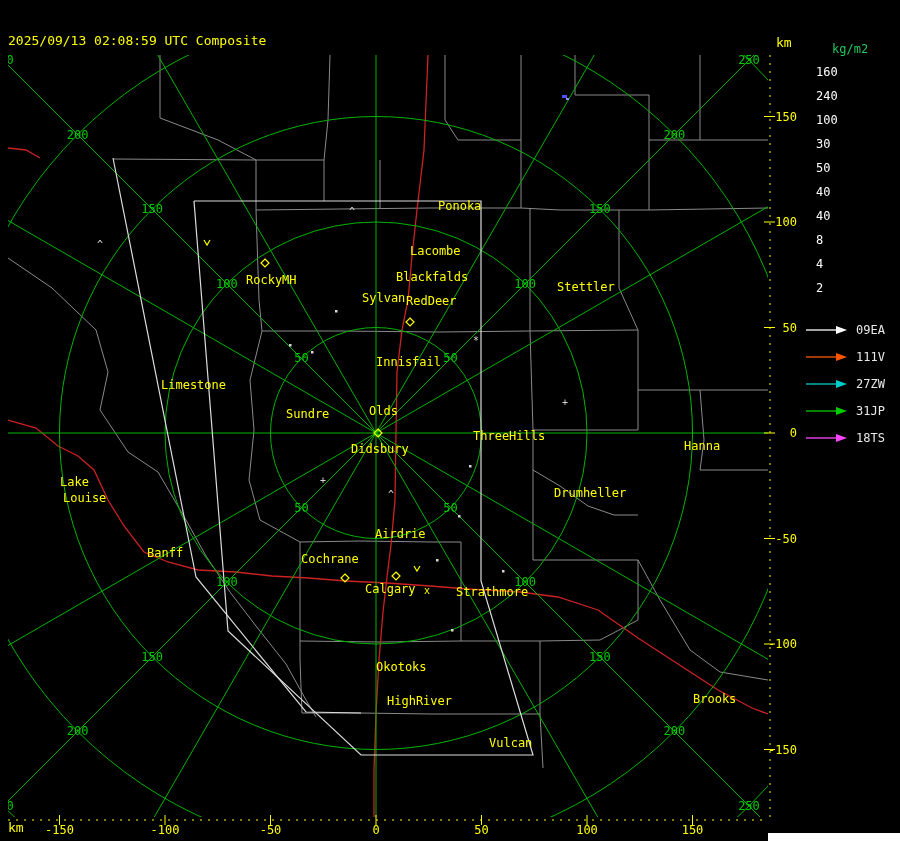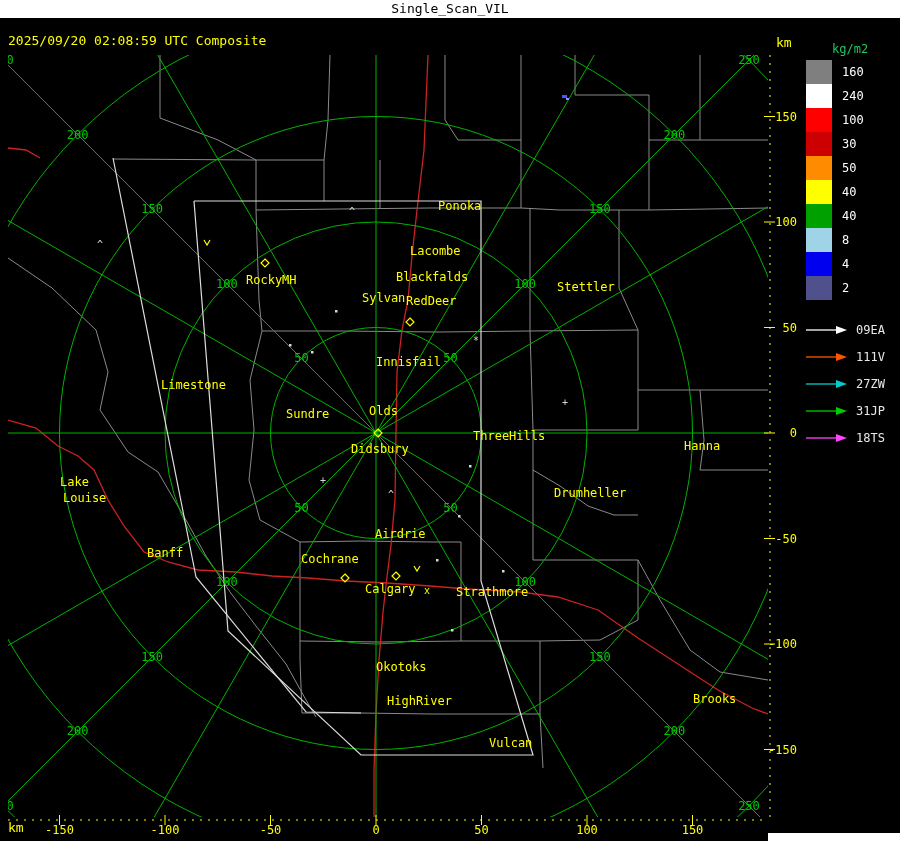--- a/index.html
+++ b/index.html
@@ -6,37 +6,34 @@
   body{width:900px;height:841px;font-family:"DejaVu Sans Mono",monospace;}
   .root{position:relative;width:900px;height:841px;background:#000;overflow:hidden;}
   .titlebar{position:absolute;left:0;top:0;width:900px;height:18px;background:#ffffff;color:#000;
             text-align:center;font-size:13px;line-height:18px;}
   .timestamp{position:absolute;left:8px;top:33px;color:#ffff00;font-size:13px;white-space:pre;}
   .unit-top-right{position:absolute;left:776px;top:35px;color:#ffff00;font-size:13px;}
   .unit-bottom-left{position:absolute;left:8px;top:820px;color:#ffff00;font-size:13px;}
   #map-svg{position:absolute;left:0;top:0;}
   .colorbar{position:absolute;left:806px;top:42px;}
   .cb-title{color:#22c55e;font-size:12px;padding-left:26px;height:18px;}
-  .cb-row{display:flex;height:24px;}
+  .cb-row{display:flex;height:24px;flex-direction:column;}
   .cb-swatch{width:26px;height:24px;}
   .cb-label{color:#ffffff;font-size:12px;line-height:24px;margin-left:10px;}
   #radar-legend{position:absolute;left:806px;top:316px;text-align:center;}
   .rl-item{display:flex;align-items:center;height:27px;}
   .rl-label{color:#e8e8e8;font-size:12px;margin-left:8px;}
   .corner-white{position:absolute;left:768px;top:833px;width:132px;height:8px;background:#ffffff;}
 </style>
 </head>
 <body>
 
 <div class="root">
-  <div class="titlebar">
-    <span>Single_Scan_VIL</span>
-  </div>
-
-  <div class="timestamp">2025/09/20 02:08:59 UTC Composite</div>
+
+  <div class="timestamp">2025/09/13 02:08:59 UTC Composite</div>
   <div class="unit-top-right">km</div>
   <div class="unit-bottom-left">km</div>
 
   <svg id="map-svg" width="900" height="841">
       <defs>
         <clipPath id="plotclip">
           <rect x="8" y="55" width="760" height="762"></rect>
         </clipPath>
       </defs>
       <g clip-path="url(#plotclip)">

